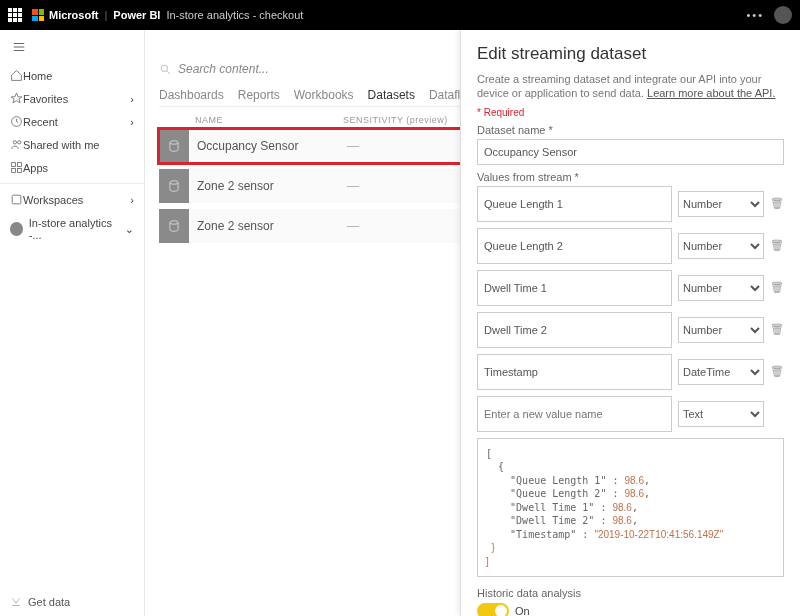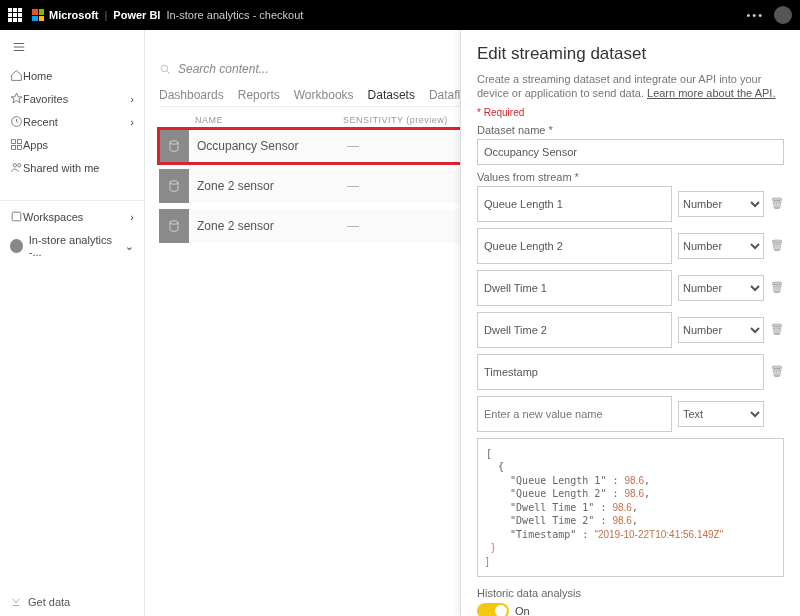--- a/index.html
+++ b/index.html
@@ -16,21 +16,21 @@
 .topbar .right { margin-left: auto; display: flex; align-items: center; gap: 10px; }
 .avatar { width: 18px; height: 18px; border-radius: 50%; background: #555; }
 .dots { letter-spacing: 2px; color:#ccc; }
 .shell { display: flex; height: calc(100% - 30px); }
 .sidebar { width: 145px; border-right: 1px solid #e6e6e6; padding-top: 6px; font-size: 11px; color: #444; }
 .hamb { padding: 4px 12px 8px; color:#666; }
 .hamb svg { width:14px; height:14px; }
 .navi { padding: 5px 10px; display: flex; align-items: center; gap: 0; cursor: pointer; }
 .navi svg { width: 13px; height: 13px; stroke: #666; fill: none; stroke-width: 1.5; }
 .navi .chev { margin-left: auto; }
-.navgroup { border-top: 1px solid #eee; margin-top: 21px; padding-top: 4px; }
+.navgroup { border-top: 1px solid #eee; margin-top: 4px; padding-top: 4px; }
 .wsrow { padding: 6px 10px; display:flex; align-items:center; gap:6px; font-size:11px; }
 .wsrow .badge { width:14px; height:14px; border-radius:50%; background:#888; display:inline-block; }
 .sidebar .bottom { position: absolute; bottom: 8px; left: 10px; font-size: 11px; color:#555; display:flex; gap:6px; align-items:flex-start; }
 .main { flex: 1; padding: 10px 14px; overflow: hidden; }
 .search { display:flex; align-items:center; gap:6px; color:#888; font-size:12px; padding:4px 0 12px; font-style: italic; }
 .search svg { width:13px; height:13px; stroke:#888; fill:none; }
 .tabs { display:flex; gap:14px; font-size:12px; color:#888; border-bottom:1px solid #eee; padding-bottom:4px; }
 .tabs .tab.active { color:#333; }
 .toprow { display:flex; justify-content:flex-end; align-items:center; font-size:11px; color:#888; padding:0 0 6px; gap:4px; }
 .headers { display:flex; font-size:9px; color:#999; letter-spacing:.5px; padding:8px 0 4px 36px; gap: 120px;}
@@ -113,34 +113,34 @@
     <div class="navi">
         <svg viewBox="0 0 24 24">
           <circle cx="12" cy="12" r="9"></circle>
           <path d="M12 7v5l3 2"></path>
         </svg>
         <span>Recent</span>
         <span class="chev">›</span>
       </div>
     <div class="navi">
         <svg viewBox="0 0 24 24">
+          <circle cx="9" cy="8" r="3"></circle>
+          <circle cx="17" cy="8" r="3"></circle>
+          <path d="M3 20c0-3 3-5 6-5s6 2 6 5"></path>
+        </svg>
+        <span>Shared with me</span>
+      </div>
+    <div class="navi">
+        <svg viewBox="0 0 24 24">
           <rect x="3" y="3" width="7" height="7"></rect>
           <rect x="14" y="3" width="7" height="7"></rect>
           <rect x="3" y="14" width="7" height="7"></rect>
           <rect x="14" y="14" width="7" height="7"></rect>
         </svg>
         <span>Apps</span>
-      </div>
-    <div class="navi">
-        <svg viewBox="0 0 24 24">
-          <circle cx="9" cy="8" r="3"></circle>
-          <circle cx="17" cy="8" r="3"></circle>
-          <path d="M3 20c0-3 3-5 6-5s6 2 6 5"></path>
-        </svg>
-        <span>Shared with me</span>
       </div>
     <div class="navgroup">
       <div class="navi">
           <svg viewBox="0 0 24 24">
             <rect x="4" y="4" width="16" height="16" rx="2"></rect>
           </svg>
           <span>Workspaces</span>
           <span class="chev">›</span>
         </div>
       <div class="wsrow">
@@ -238,20 +238,21 @@
         <select><option>Number</option></select>
         <span class="del">🗑</span>
       </div>
       <div class="pair">
         <input type="text" value="Dwell Time 2" style="">
         <select><option>Number</option></select>
         <span class="del">🗑</span>
       </div>
       <div class="pair">
         <input type="text" value="Timestamp" style="">
+        <select><option>DateTime</option></select>
         <span class="del">🗑</span>
       </div>
     </div>
   <div class="pair">
     <input type="text" placeholder="Enter a new value name" style="">
     <select><option>Text</option></select>
     <span class="del"></span>
   </div>
   <pre class="json" id="jsonbox">[
   {

